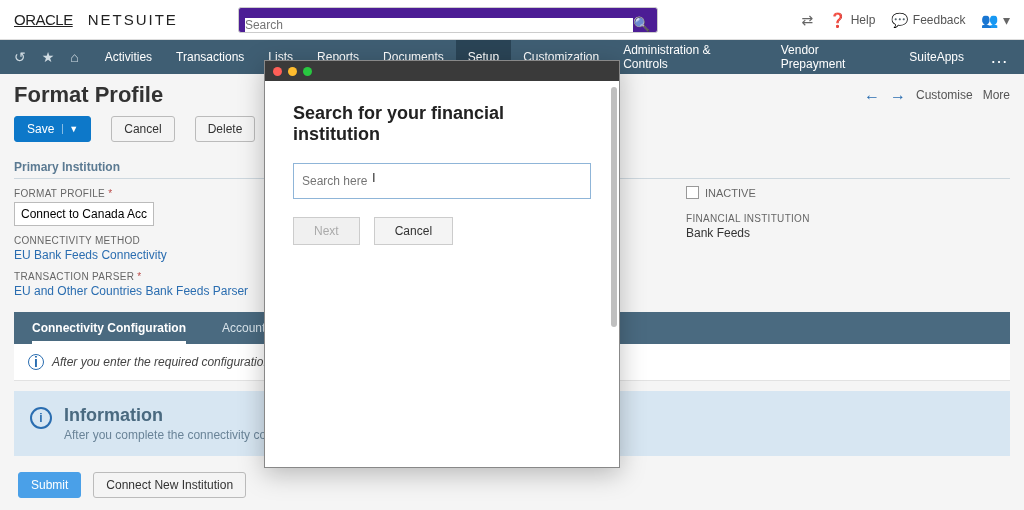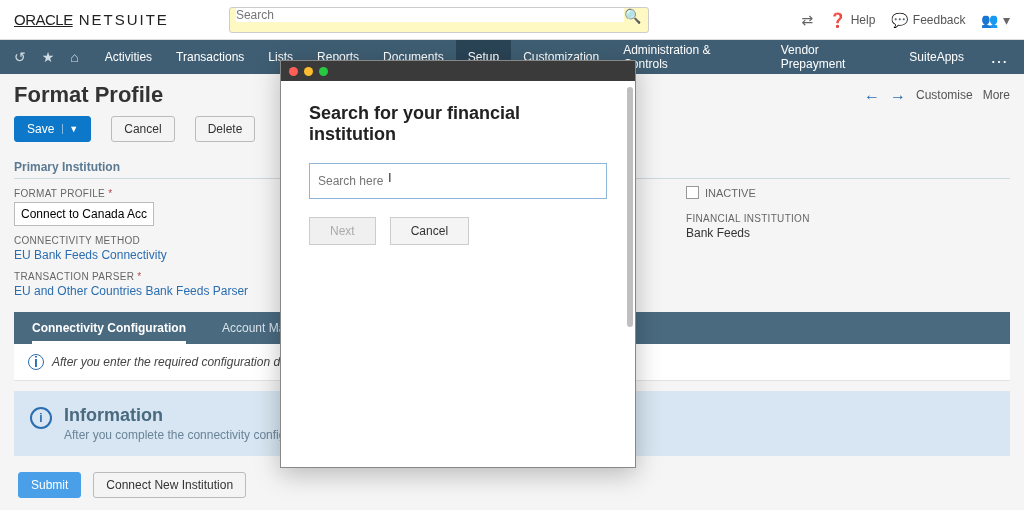--- a/index.html
+++ b/index.html
@@ -2,22 +2,22 @@
 <html><head>
 <meta charset="utf-8">
 <style>
 * { box-sizing: border-box; margin: 0; padding: 0; }
 body { font-family: Arial, Helvetica, sans-serif; font-size: 12px; color: #333; background: #f5f5f5; width: 1024px; height: 510px; overflow: hidden; position: relative; }
 
 
 .top-header { background: #fff; height: 40px; display: flex; align-items: center; padding: 0 14px; border-bottom: 1px solid #ddd; }
 .logo { display: flex; align-items: center; gap: 4px; }
 .logo-oracle { font-size: 15px; font-weight: 400; letter-spacing: -0.5px; color: #222; text-decoration: underline; }
-.logo-netsuite { font-size: 15px; font-weight: 300; letter-spacing: 2px; color: #222; margin-left: 2px; }
-.search-global { margin-left: 60px; width: 420px; height: 26px; border: 1px solid #ccc; border-radius: 3px; display: flex; align-items: flex-start; padding: 0 6px; background: #fef9c3; }
+.logo-netsuite { font-size: 15px; font-weight: 300; letter-spacing: 2px; color: #222; margin-left: 11px; }
+.search-global { margin-left: 60px; width: 420px; height: 26px; border: 1px solid #ccc; border-radius: 3px; display: flex; align-items: flex-end; padding: 0 6px; background: #4c1d95; }
 .search-global input { border: none; outline: none; flex: 1; font-size: 12px; color: #666; }
 .search-global .mag { color: #888; font-size: 14px; }
 .top-header .spacer { flex: 1; }
 .top-links { display: flex; align-items: center; gap: 16px; color: #555; font-size: 12px; }
 .top-links .item { display: flex; align-items: center; gap: 4px; cursor: pointer; }
 .top-links .icon { color: #666; font-size: 14px; }
 
 
 .main-nav { background: #3f5e73; height: 34px; display: flex; align-items: center; color: #fff; font-size: 12px; }
 .nav-icons { display: flex; align-items: center; gap: 16px; padding: 0 14px; }
@@ -60,21 +60,21 @@
 
 .info-box { background: #d7e6f2; padding: 14px 16px; margin: 10px 0; display: flex; gap: 12px; }
 .info-box .big-i { color: #2a6db0; border: 2px solid #2a6db0; border-radius: 50%; width: 22px; height: 22px; display: flex; align-items: center; justify-content: center; font-weight: 700; margin-top: 2px; }
 .info-box .title { color: #4a6a80; font-size: 18px; font-weight: 700; }
 .info-box .sub { color: #6a8498; font-size: 12px; margin-top: 2px; }
 
 .action-row { padding: 6px 0 12px 4px; display: flex; gap: 12px; }
 .btn.submit { background: #4aa0e8; border-color: #4aa0e8; color: #fff; }
 
 
-.modal-overlay { position: absolute; left: 280px; top: 60px; width: 356px; height: 408px; background: #fff; border: 1px solid #888; box-shadow: 0 6px 24px rgba(0,0,0,.25); }
+.modal-overlay { position: absolute; left: 264px; top: 60px; width: 356px; height: 408px; background: #fff; border: 1px solid #888; box-shadow: 0 6px 24px rgba(0,0,0,.25); }
 .modal-titlebar { height: 20px; background: #3a3a3a; display: flex; align-items: center; padding: 0 8px; gap: 6px; }
 .modal-titlebar .dot { width: 9px; height: 9px; border-radius: 50%; }
 .modal-titlebar .r { background: #ff5f57; }
 .modal-titlebar .y { background: #febc2e; }
 .modal-titlebar .g { background: #28c840; }
 .modal-body { padding: 22px 28px; position: relative; height: calc(100% - 20px); }
 .modal-scroll { position: absolute; right: 2px; top: 6px; width: 6px; height: 240px; background: #bfbfbf; border-radius: 3px; }
 .modal-title { font-size: 18px; font-weight: 700; color: #222; }
 .modal-search { margin-top: 18px; border: 1px solid #8fb5d8; height: 28px; width: 100%; display: flex; align-items: center; padding: 17px 8px; position: relative; }
 .modal-search input { border: none; outline: none; font-size: 12px; width: 100%; }

